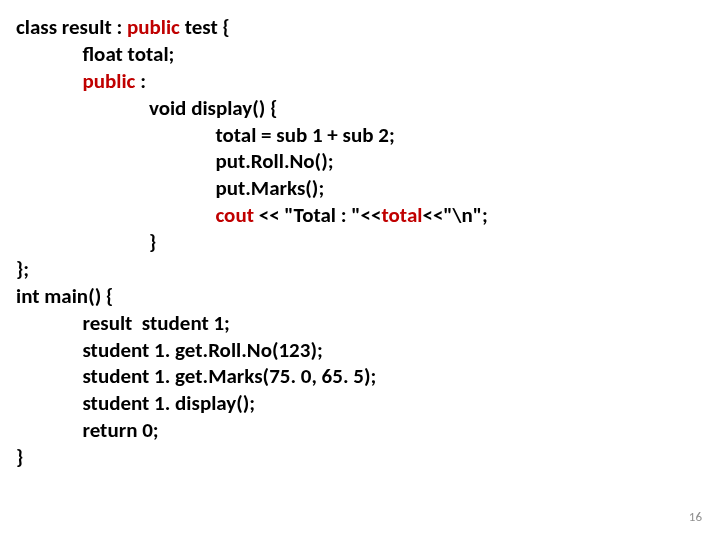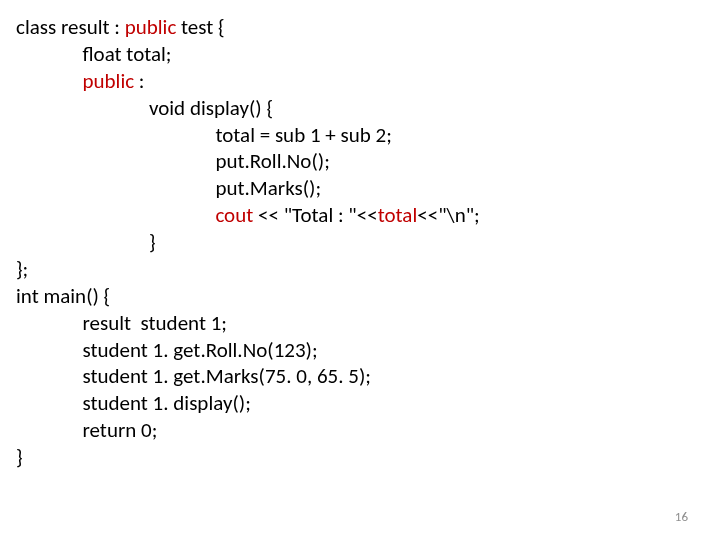--- a/index.html
+++ b/index.html
@@ -10,25 +10,26 @@
     background: #fff;
     font-family: Calibri, "Segoe UI", Arial, sans-serif;
     font-size: 21px;
     color: #000;
     line-height: 1.28;
     position: relative;
   }
   .slide {
     padding: 14px 0 0 16px;
     white-space: pre;
+    font-weight: bold;
   }
   .red { color: #c00000; }
   .pagenum {
     position: absolute;
-    right: 32px;
+    right: 18px;
     bottom: 14px;
     font-size: 13px;
     color: #8f8f8f;
   }
 </style>
 </head>
 <body>
 
 <div class="slide"><span>class result : </span><span class="red">public</span><span> test {</span>
 <span>              float total;</span>

